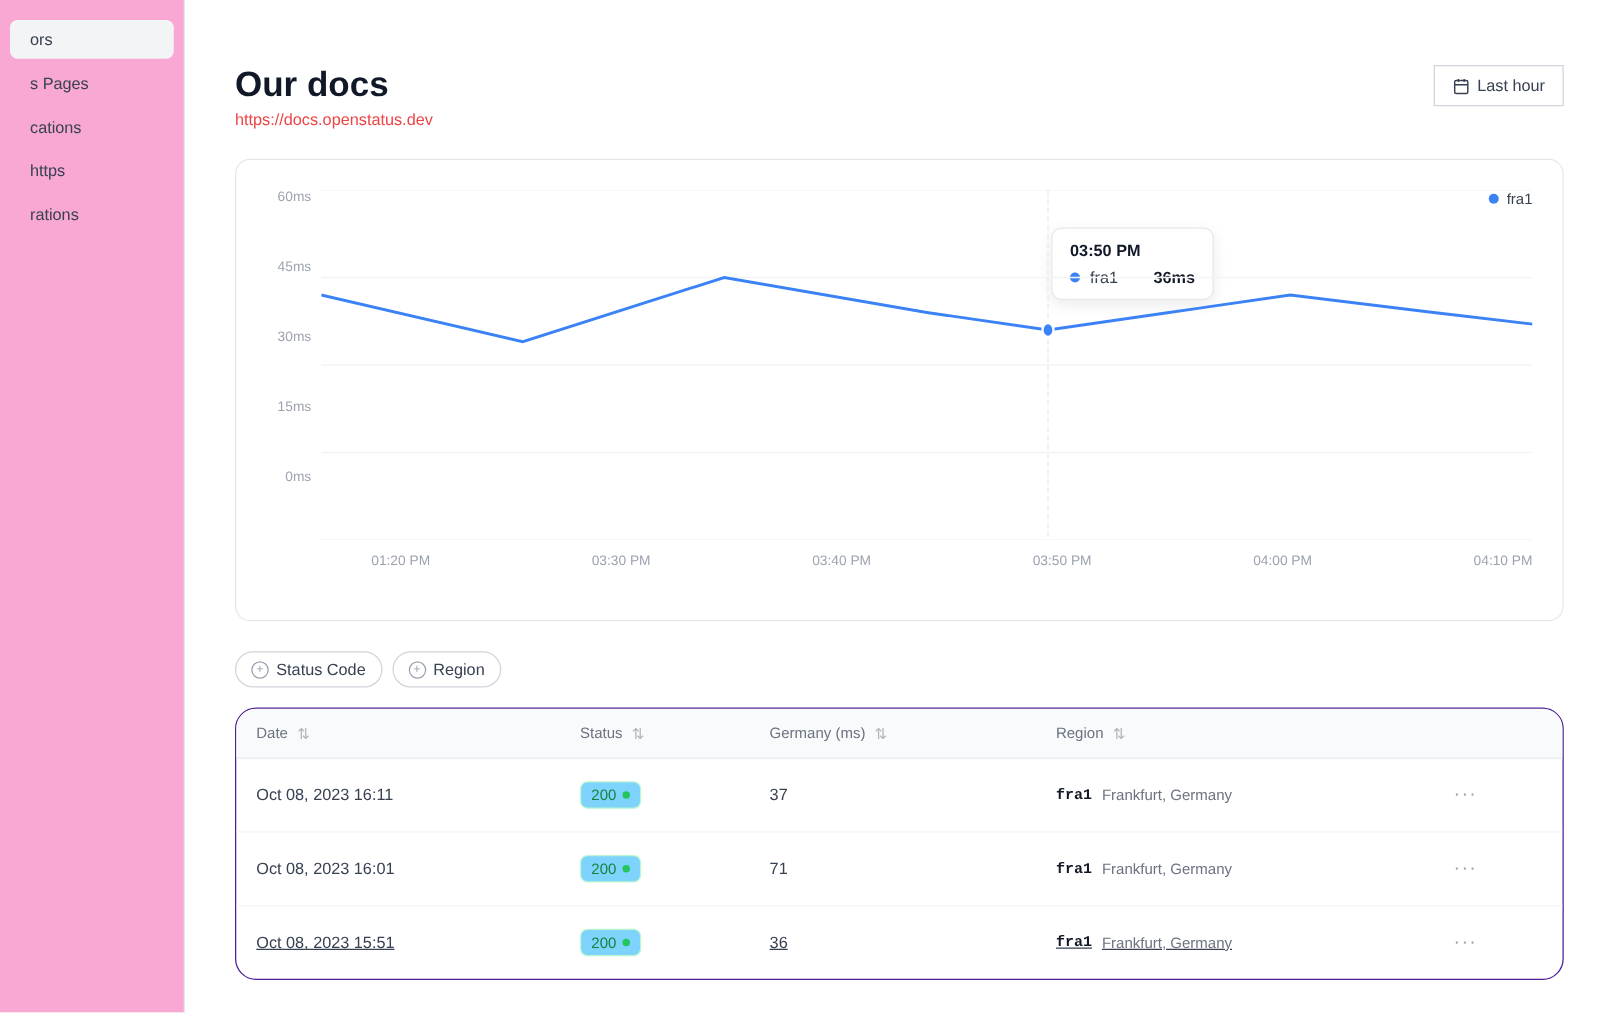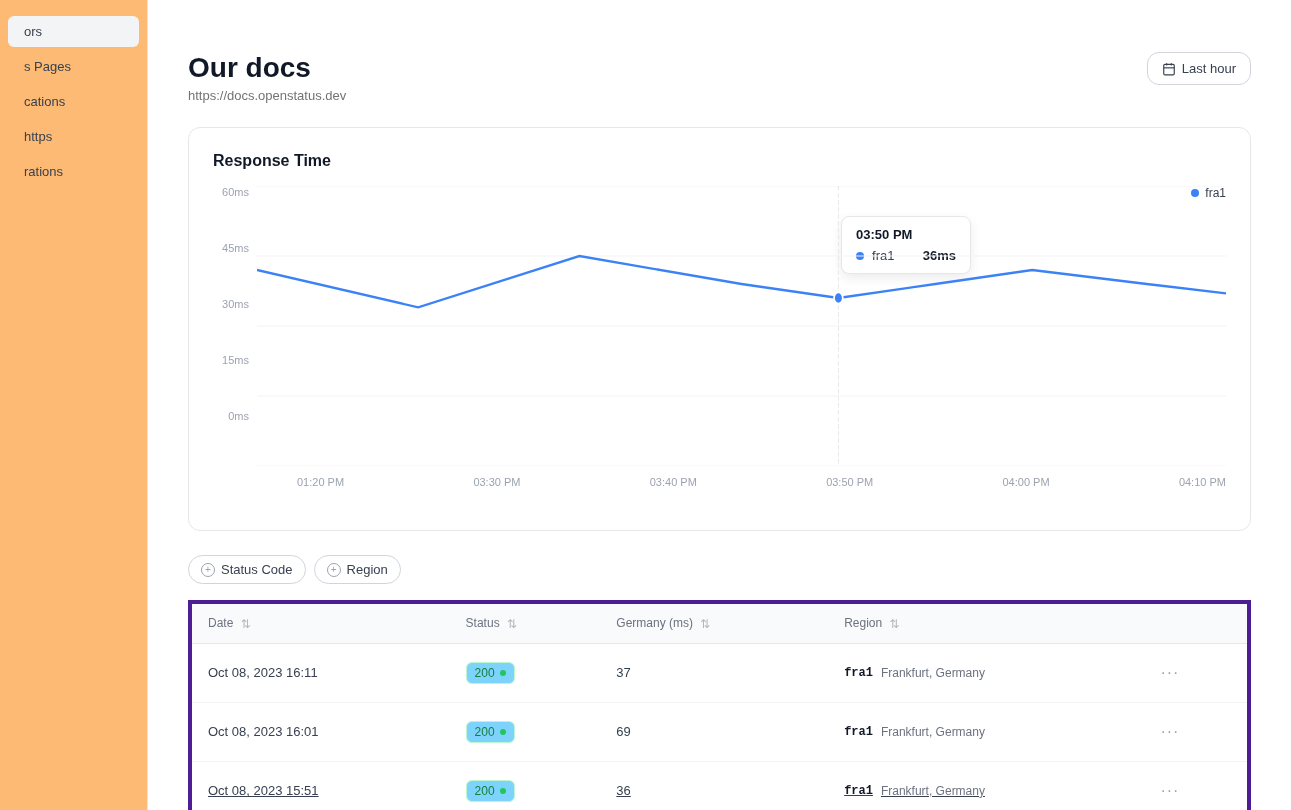--- a/index.html
+++ b/index.html
@@ -1,21 +1,21 @@
 <!DOCTYPE html>
 <html><head>
   <meta charset="utf-8">
   <style>
     * { box-sizing: border-box; margin: 0; padding: 0; }
     body { font-family: -apple-system, BlinkMacSystemFont, 'Segoe UI', sans-serif; background: #f9fafb; display: flex; height: 810px; overflow: hidden; }
 
     
     .sidebar {
       width: 148px;
-      background: #fdba74;
+      background: #f9a8d4;
       border-right: 1px solid #e5e7eb;
       padding: 16px 0;
       flex-shrink: 0;
       display: flex;
       flex-direction: column;
       gap: 4px;
     }
     .sidebar-item {
       padding: 8px 16px;
       font-size: 13px;
@@ -44,30 +44,30 @@
       align-items: flex-start;
       margin-bottom: 24px;
     }
     .page-title {
       font-size: 28px;
       font-weight: 700;
       color: #111827;
     }
     .page-subtitle {
       font-size: 13px;
-      color: #737373;
+      color: #ef4444;
       margin-top: 4px;
     }
     .last-hour-btn {
       display: flex;
       align-items: center;
       gap: 6px;
       padding: 8px 14px;
       border: 1px solid #d1d5db;
-      border-radius: 12px;
+      border-radius: 0;
       background: #fff;
       font-size: 13px;
       color: #374151;
       cursor: pointer;
     }
 
     
     .chart-card {
       border: 1px solid #e5e7eb;
       border-radius: 12px;
@@ -166,22 +166,22 @@
       display: flex;
       align-items: center;
       justify-content: center;
       font-size: 10px;
       color: #9ca3af;
       line-height: 1;
     }
 
     
     .table-wrapper {
-      border: 4px solid #4c1d95;
-      border-radius: 0;
+      border: 1px solid #4c1d95;
+      border-radius: 17px;
       overflow: hidden;
     }
     table {
       width: 100%;
       border-collapse: collapse;
     }
     thead tr {
       background: #f9fafb;
       border-bottom: 1px solid #e5e7eb;
     }
@@ -321,21 +321,20 @@
         <rect x="3" y="4" width="18" height="18" rx="2" ry="2"></rect>
         <line x1="16" y1="2" x2="16" y2="6"></line>
         <line x1="8" y1="2" x2="8" y2="6"></line>
         <line x1="3" y1="10" x2="21" y2="10"></line>
       </svg>
       <span>Last hour</span>
     </button>
   </div>
 
   <div class="chart-card">
-    <div class="chart-title">Response Time</div>
 
     <div class="chart-container">
 
       <div class="chart-legend">
         <span class="legend-dot"></span>
         <span>fra1</span>
       </div>
 
       <div class="chart-tooltip">
         <div class="tooltip-time">03:50 PM</div>
@@ -440,21 +439,21 @@
     </td>
   </tr>
           <tr>
     <td>Oct 08, 2023 16:01</td>
     <td>
       <span class="status-badge">
         200
         <span class="status-dot"></span>
       </span>
     </td>
-    <td>69</td>
+    <td>71</td>
     <td>
       <div class="region-cell">
         <span class="region-code">fra1</span>
         <span class="region-name">Frankfurt, Germany</span>
       </div>
     </td>
     <td>
       <button class="more-btn">···</button>
     </td>
   </tr>

